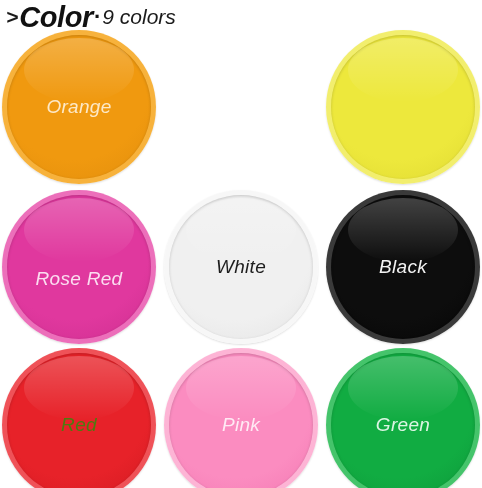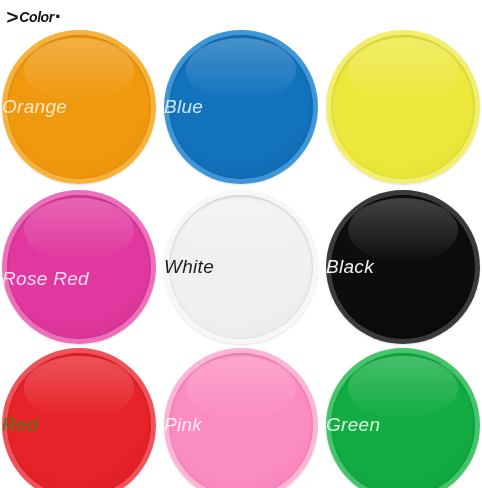--- a/index.html
+++ b/index.html
@@ -27,21 +27,21 @@
   }
   .header-chevron {
     font-size: 21px;
     font-weight: bold;
     font-style: italic;
     color: #1a1a1a;
     letter-spacing: -1px;
     margin-right: 2px;
   }
   .header-title {
-    font-size: 14px;
+    font-size: 29px;
     font-weight: bold;
     font-style: italic;
     color: #111111;
     letter-spacing: -0.4px;
   }
   .header-dot {
     font-size: 22px;
     font-weight: bold;
     color: #111111;
     margin: 0 1px;
@@ -64,20 +64,21 @@
   }
 
   .swatch {
     position: absolute;
     width: 154px;
     height: 154px;
     border-radius: 50%;
     box-sizing: border-box;
     display: flex;
     align-items: center;
+    justify-content: center;
     overflow: visible;
   }
 
   
   .col-0 { left: 2px;   }
   .col-1 { left: 164px; }
   .col-2 { left: 326px; }
   
   .row-0 { top: 0px;   }
   .row-1 { top: 160px; }
@@ -116,34 +117,29 @@
     user-select: none;
   }
 </style>
 </head>
 <body>
 
 <div class="header">
   <span class="header-chevron">&gt;</span>
   <span class="header-title">Color</span>
   <span class="header-dot">·</span>
+  <span class="header-subtitle">9 colors</span>
 </div>
 
 <div class="swatch-grid">
     <div class="swatch col-0 row-0">
       <div class="swatch-rim" style="background: radial-gradient(circle at 50% 42%, rgb(247, 178, 60) 88%, rgb(216, 134, 10) 100%); box-shadow: rgba(0, 0, 0, 0.13) 0px 1px 2px;"></div>
       <div class="swatch-fill" style="background: radial-gradient(circle at 46% 34%, rgb(240, 153, 15) 62%, rgb(216, 134, 10) 128%); box-shadow: rgba(0, 0, 0, 0.18) 0px 1px 3px inset;"></div>
       <div class="swatch-gloss"></div>
       <span class="swatch-label" style="color: rgb(253, 233, 200);">Orange</span>
-    </div>
-    <div class="swatch col-1 row-0">
-      <div class="swatch-rim" style="background: radial-gradient(circle at 50% 42%, rgb(62, 150, 214) 88%, rgb(14, 92, 153) 100%); box-shadow: rgba(0, 0, 0, 0.13) 0px 1px 2px;"></div>
-      <div class="swatch-fill" style="background: radial-gradient(circle at 46% 34%, rgb(18, 114, 188) 62%, rgb(14, 92, 153) 128%); box-shadow: rgba(0, 0, 0, 0.18) 0px 1px 3px inset;"></div>
-      <div class="swatch-gloss"></div>
-      <span class="swatch-label" style="color: rgb(207, 230, 247);">Blue</span>
     </div>
     <div class="swatch col-2 row-0">
       <div class="swatch-rim" style="background: radial-gradient(circle at 50% 42%, rgb(242, 238, 110) 88%, rgb(214, 208, 42) 100%); box-shadow: rgba(0, 0, 0, 0.13) 0px 1px 2px;"></div>
       <div class="swatch-fill" style="background: radial-gradient(circle at 46% 34%, rgb(237, 232, 60) 62%, rgb(214, 208, 42) 128%); box-shadow: rgba(0, 0, 0, 0.18) 0px 1px 3px inset;"></div>
       <div class="swatch-gloss"></div>
     </div>
     <div class="swatch col-0 row-1">
       <div class="swatch-rim" style="background: radial-gradient(circle at 50% 42%, rgb(236, 111, 186) 88%, rgb(194, 39, 134) 100%); box-shadow: rgba(0, 0, 0, 0.13) 0px 1px 2px;"></div>
       <div class="swatch-fill" style="background: radial-gradient(circle at 46% 34%, rgb(224, 56, 158) 62%, rgb(194, 39, 134) 128%); box-shadow: rgba(0, 0, 0, 0.18) 0px 1px 3px inset;"></div>
       <div class="swatch-gloss"></div>

